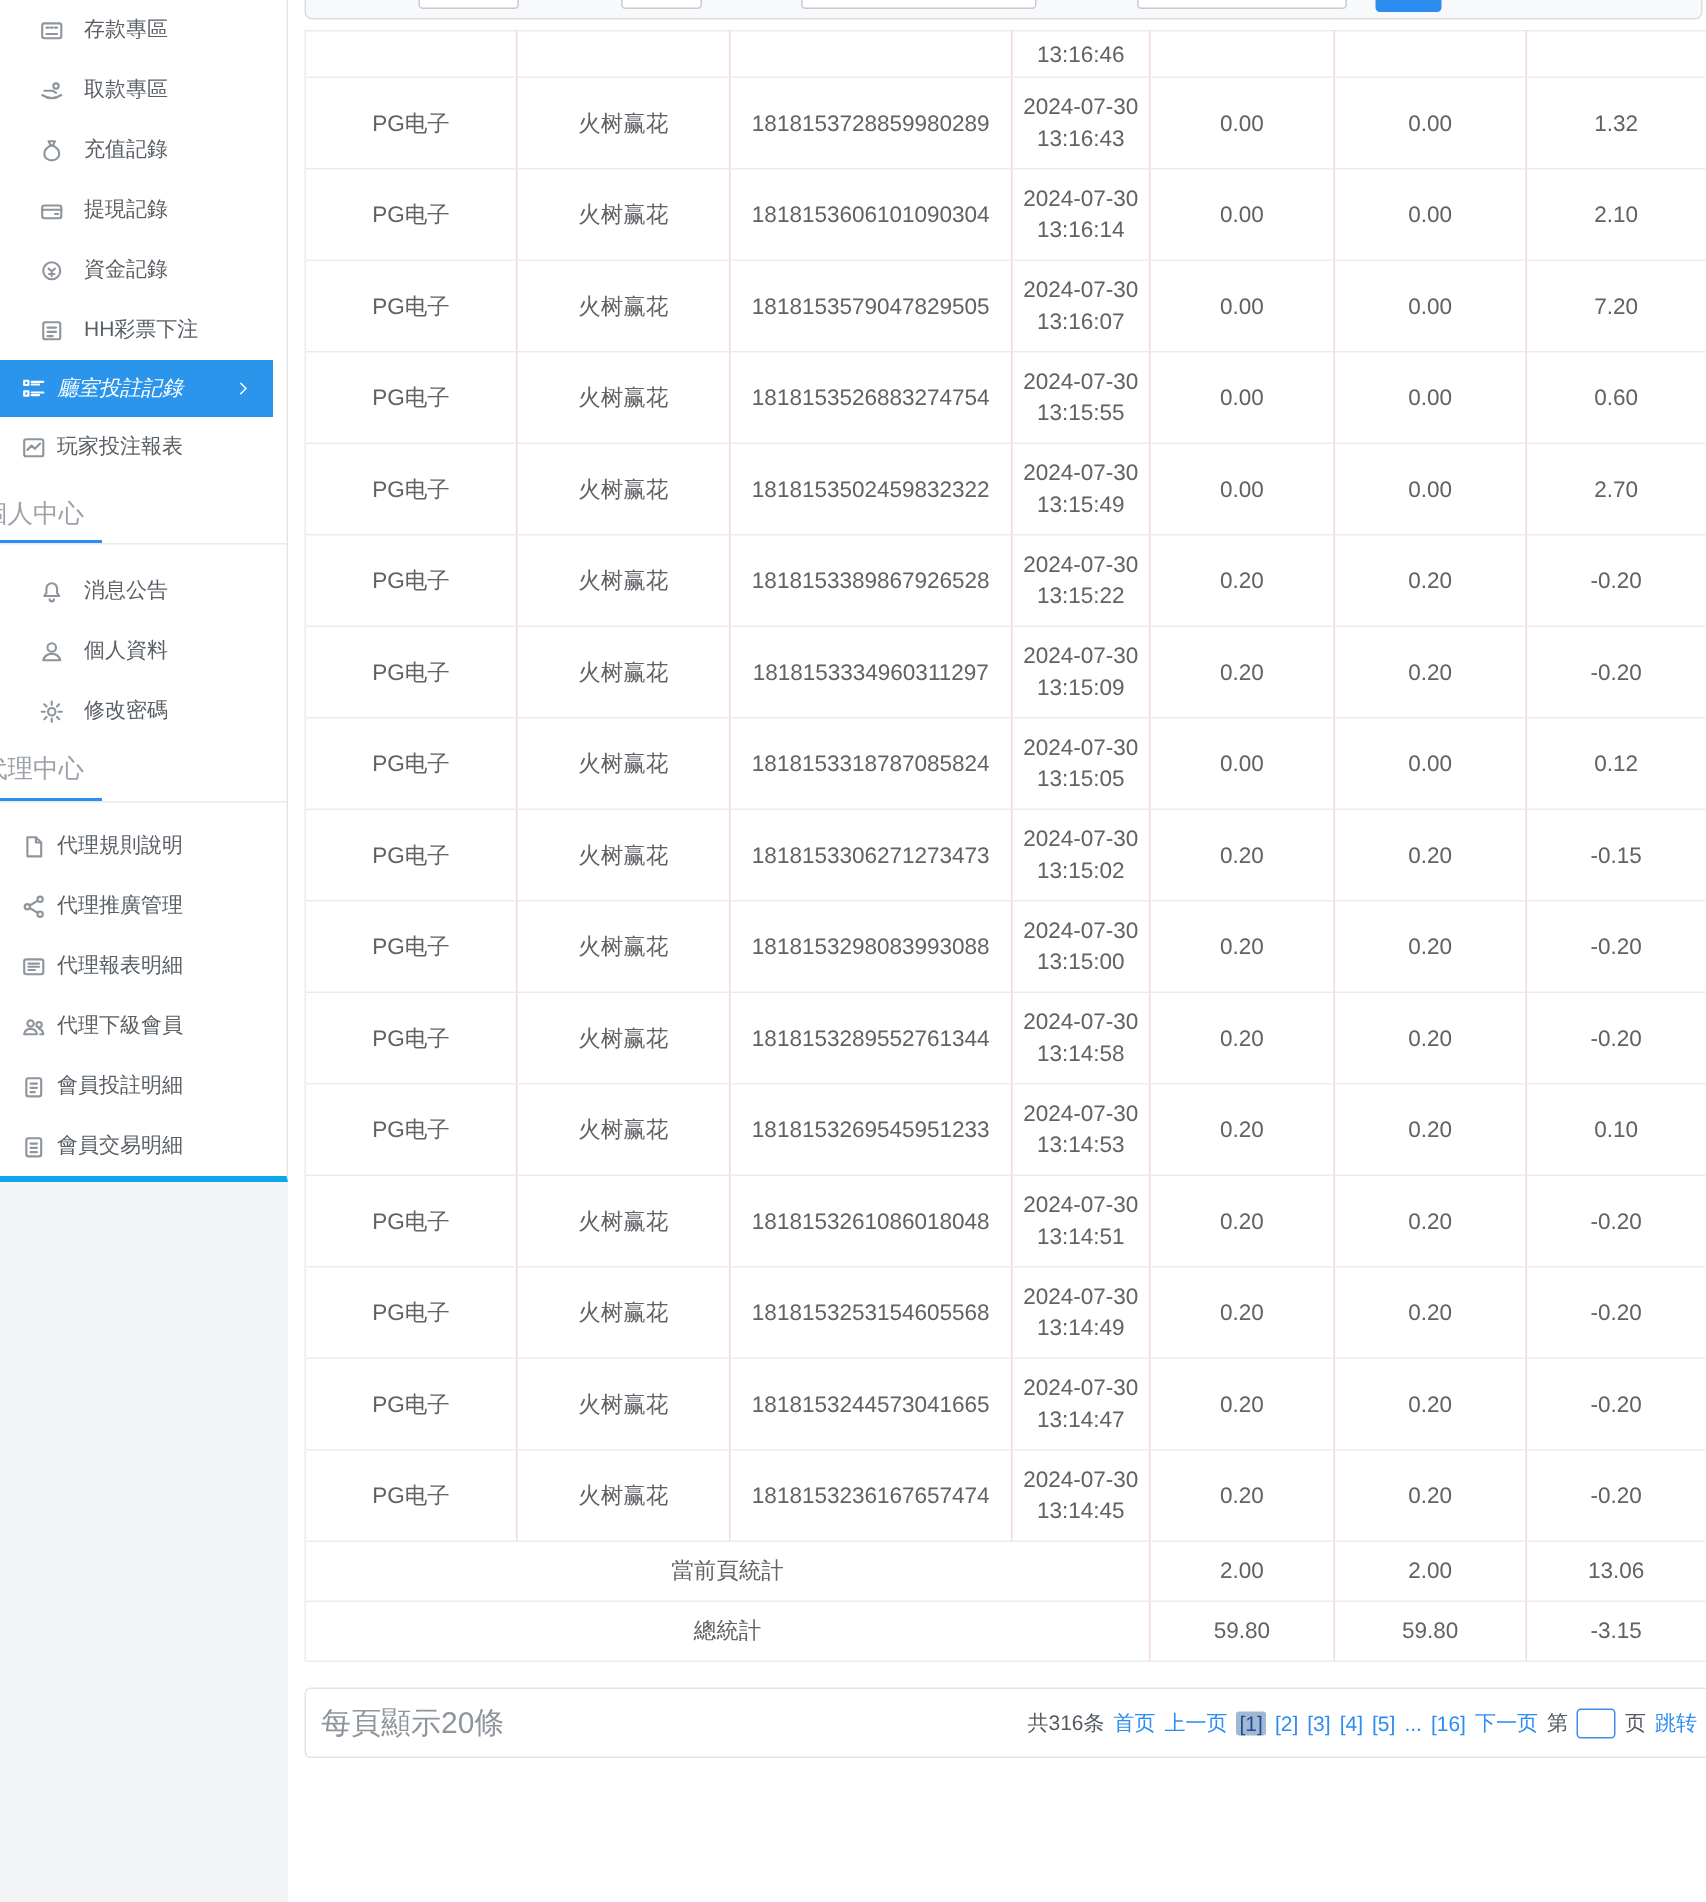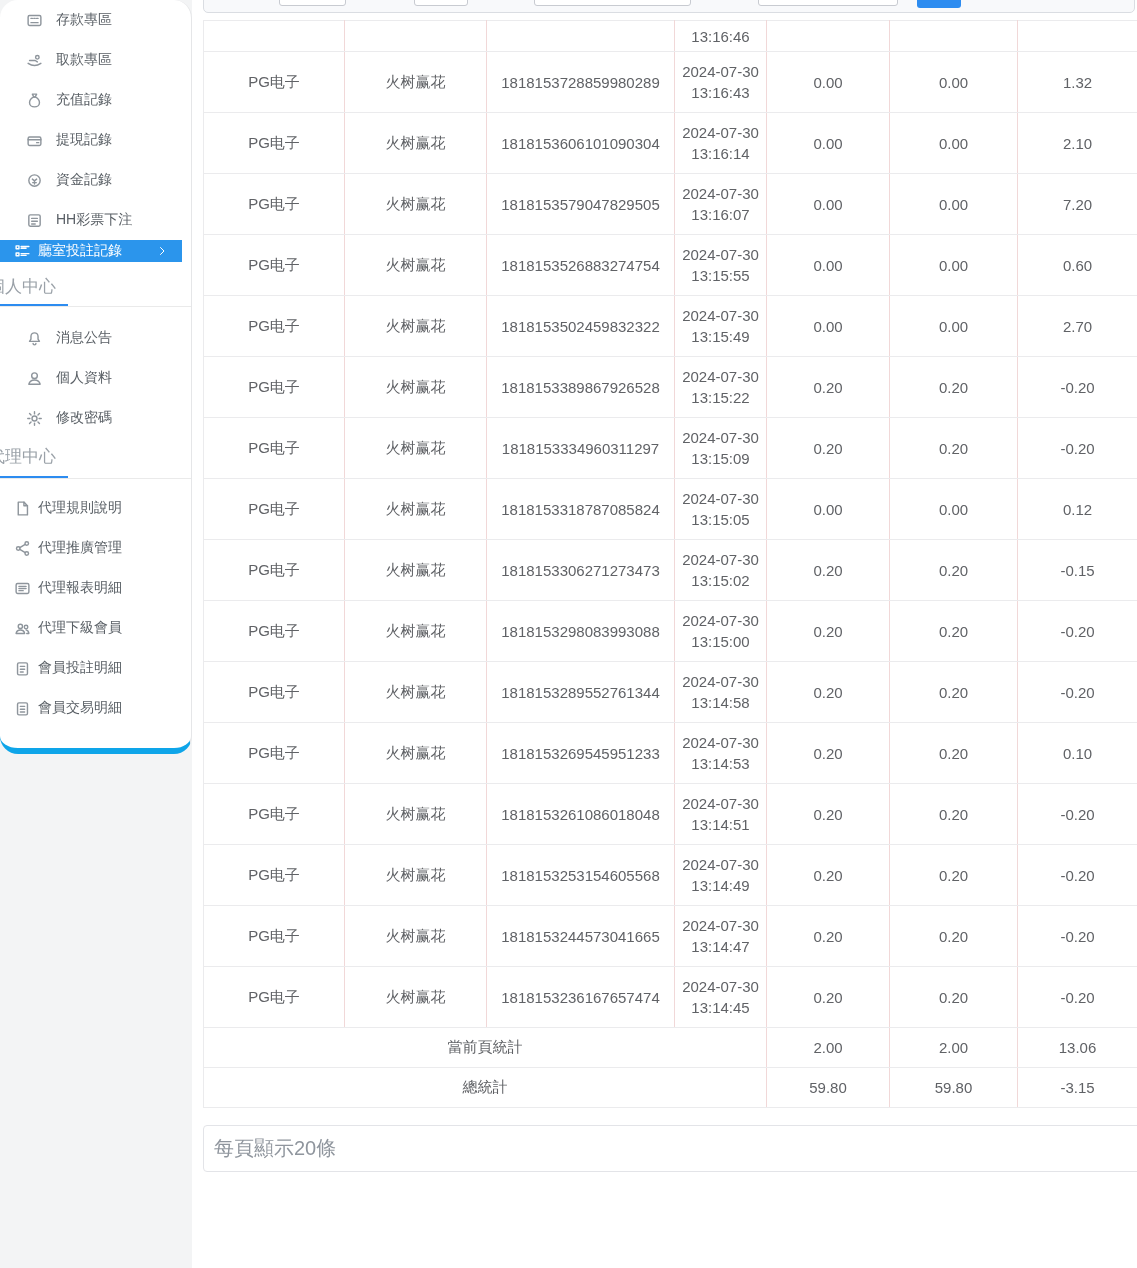--- a/index.html
+++ b/index.html
@@ -3,28 +3,28 @@
 <meta charset="utf-8">
 <style>
   html,body{margin:0;padding:0;}
   body{
     position:relative;width:1137px;height:1268px;overflow:hidden;background:#fff;
     font-family:"Liberation Sans","DejaVu Sans",sans-serif;color:#606266;
   }
   
   .sidebar{position:absolute;left:0;top:0;width:192px;height:1268px;background:#f3f4f5;}
   .sidebar-panel{background:#fff;width:192px;box-sizing:border-box;
-    border-right:1px solid #e5e6e8;border-bottom:6px solid #0ea5e9;padding-bottom:20px;border-radius:18px;}
+    border-right:1px solid #e5e6e8;border-bottom:4px solid #0ea5e9;padding-bottom:0;}
   .side-item{height:40px;display:flex;align-items:center;padding-left:24px;width:182px;
     box-sizing:border-box;color:#5a6066;font-size:14px;cursor:pointer;}
   .side-item.narrow{padding-left:12px;}
   .side-item .icon{width:20px;height:20px;color:#8e959c;display:flex;align-items:center;
     justify-content:center;margin-right:12px;flex:none;}
   .side-item.narrow .icon{margin-right:6px;}
-  .side-item.selected{background:var(--accent,#2b95ec);color:#fff;height:22px;}
+  .side-item.selected{background:var(--accent,#2b95ec);color:#fff;height:38px;font-style:italic;}
   .side-item.selected .icon{color:#fff;}
   .chev{margin-left:auto;margin-right:12px;width:14px;height:14px;color:#fff;display:flex;align-items:center;}
   .chev svg{width:12px;height:12px;}
   .sec-header{margin:12px 0 0 -12px;font-size:17px;color:#9aa1a8;line-height:26px;
     white-space:nowrap;overflow:hidden;}
   .sec-underline{height:2px;margin-top:4px;border-bottom:1px solid #eaeaea;position:relative;}
   .sec-underline::before{content:'';position:absolute;left:0;top:0;width:68px;height:2px;
     background:var(--link,#2d8cf0);}
   .sec-items{margin-top:11px;}
   .sec:first-child .sec-items{margin-top:0;}
@@ -148,20 +148,30 @@
               </svg>
             </span>
     <span class="lbl">廳室投註記錄</span>
     <span class="chev">
               <svg width="17" height="17" viewBox="0 0 24 24" fill="none" stroke="currentColor" stroke-width="2" stroke-linecap="round" stroke-linejoin="round">
                 <path d="M9 5l7 7-7 7"></path>
               </svg>
             </span>
   </div>
 
+  <div class="side-item narrow">
+    <span class="icon">
+              <svg width="17" height="17" viewBox="0 0 24 24" fill="none" stroke="currentColor" stroke-width="2" stroke-linecap="round" stroke-linejoin="round">
+                <rect x="3" y="4" width="18" height="16" rx="2"></rect>
+                <path d="M6 14l4-4 3 3 5-5"></path>
+              </svg>
+            </span>
+    <span class="lbl">玩家投注報表</span>
+
+  </div>
 </div>
   </div>
 
   <div class="sec">
     <div>
       <div class="sec-header hdr-text">個人中心</div>
       <div class="sec-underline"></div>
     </div>
     <div class="sec-items">
   <div class="side-item">
@@ -532,13 +542,21 @@
     <td class="c-bet">59.80</td>
     <td class="c-valid">59.80</td>
     <td class="c-win">-3.15</td>
   </tr>
 </tbody>
   </table>
 </div>
 
 <div class="pagination">
   <div class="pp-label">每頁顯示20條</div>
+  <div class="pager">
+    <span class="total">共316条</span>
+    <span id="page-links" style="display:contents;"><a>首页</a><a>上一页</a><a class="current">[1]</a><a>[2]</a><a>[3]</a><a>[4]</a><a>[5]</a><span class="dots">...</span><a>[16]</a><a>下一页</a></span>
+    <span class="jump-label">第</span>
+    <input class="jump-input" value="" style="">
+    <span class="jump-label">页</span>
+    <a>跳转</a>
+  </div>
 </div>
 
 </body></html>

